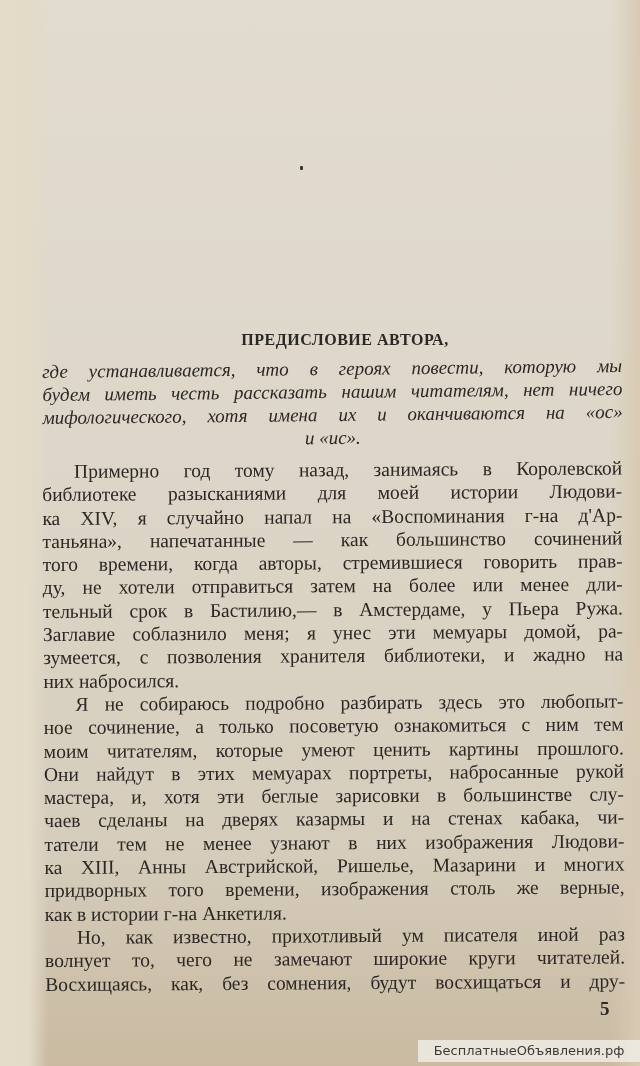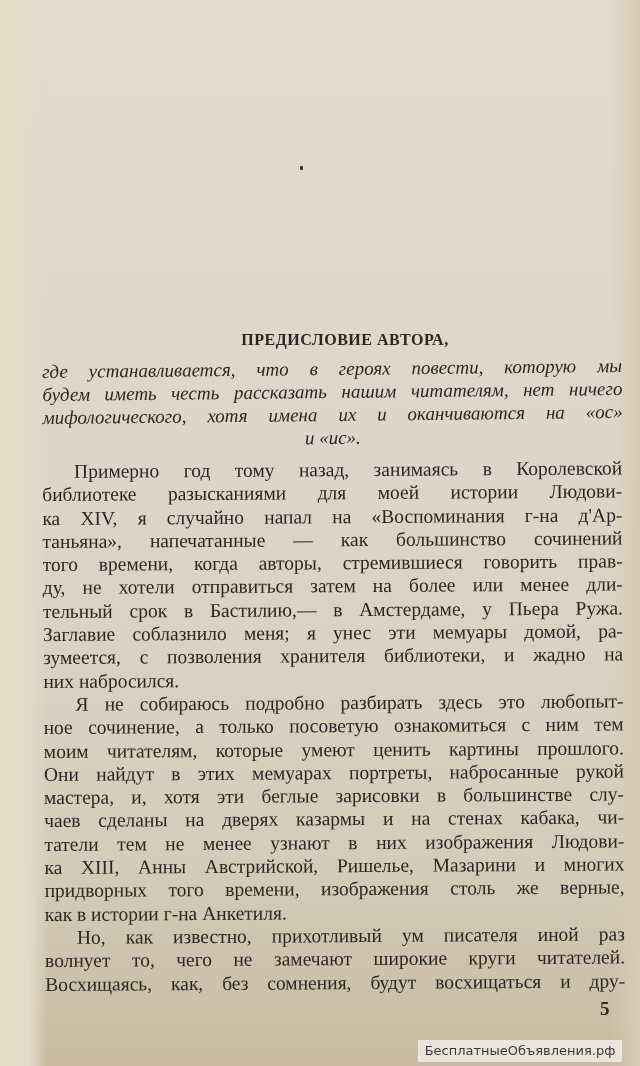--- a/index.html
+++ b/index.html
@@ -85,21 +85,21 @@
       position: absolute;
       left: 600px; top: 998px;
       font-family: "Liberation Serif", serif;
       font-weight: bold;
       font-size: 19px;
       color: #2e2a26;
     }
     .watermark {
       position: absolute;
       left: 418px; top: 1040px;
-      width: 204px; height: 22px;
+      width: 222px; height: 22px;
       background: rgba(240,236,228,0.85);
       font-family: "DejaVu Sans", "Liberation Sans", sans-serif;
       font-size: 13px;
       line-height: 22px;
       color: #3d3a36;
       text-align: center;
     }
   </style>
 </head>
 <body>

